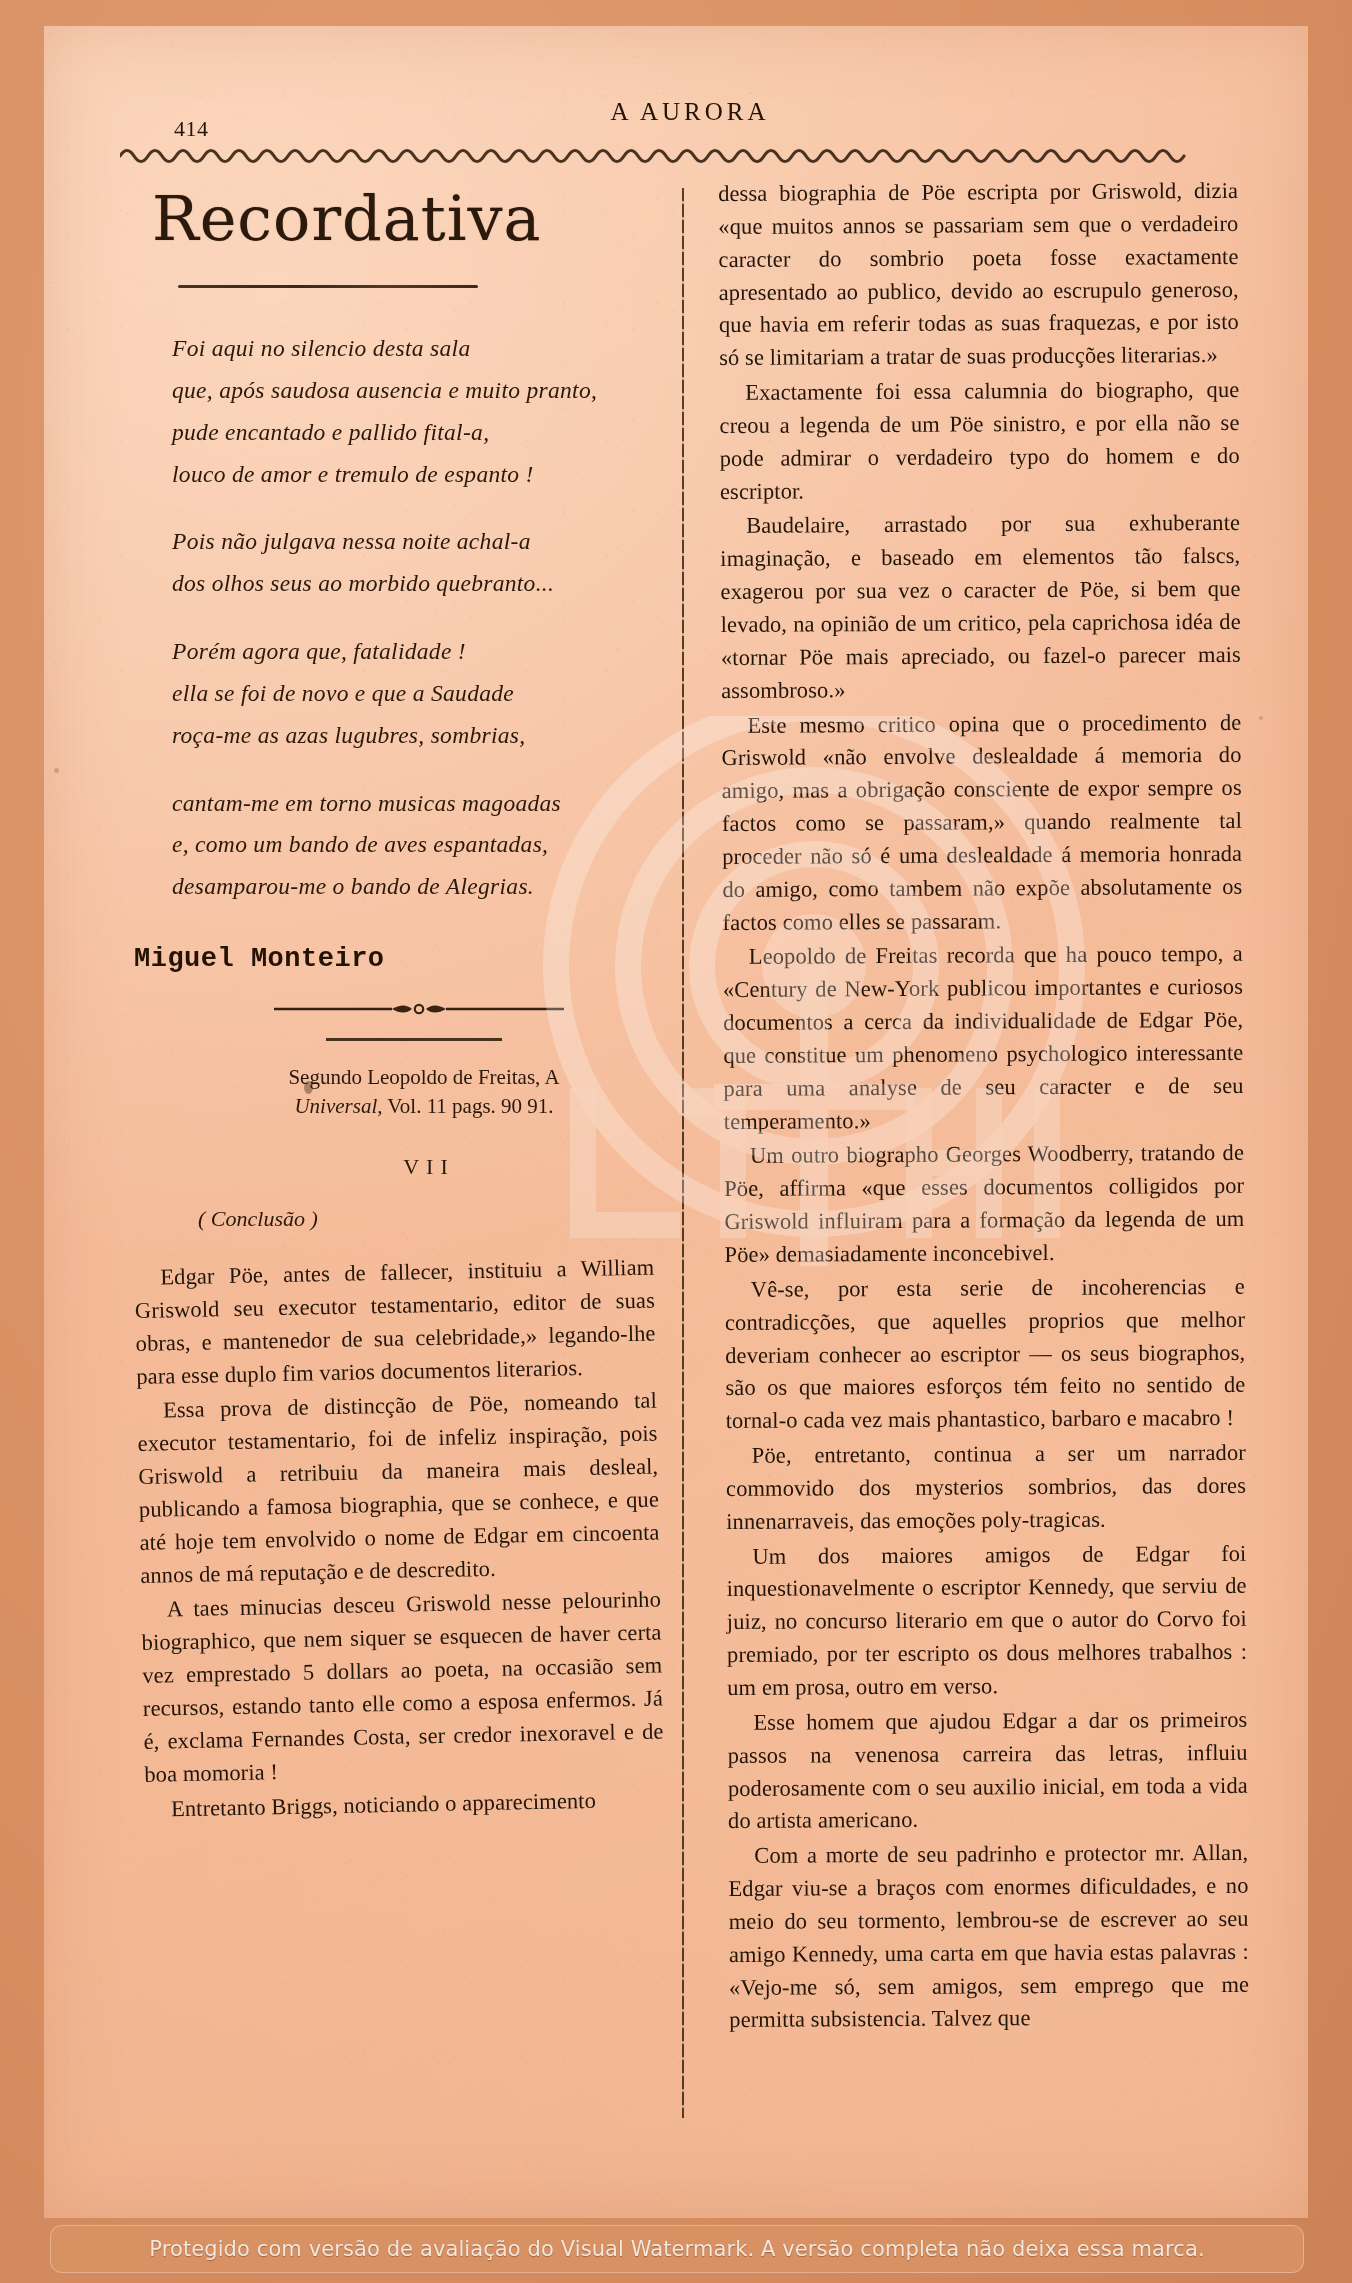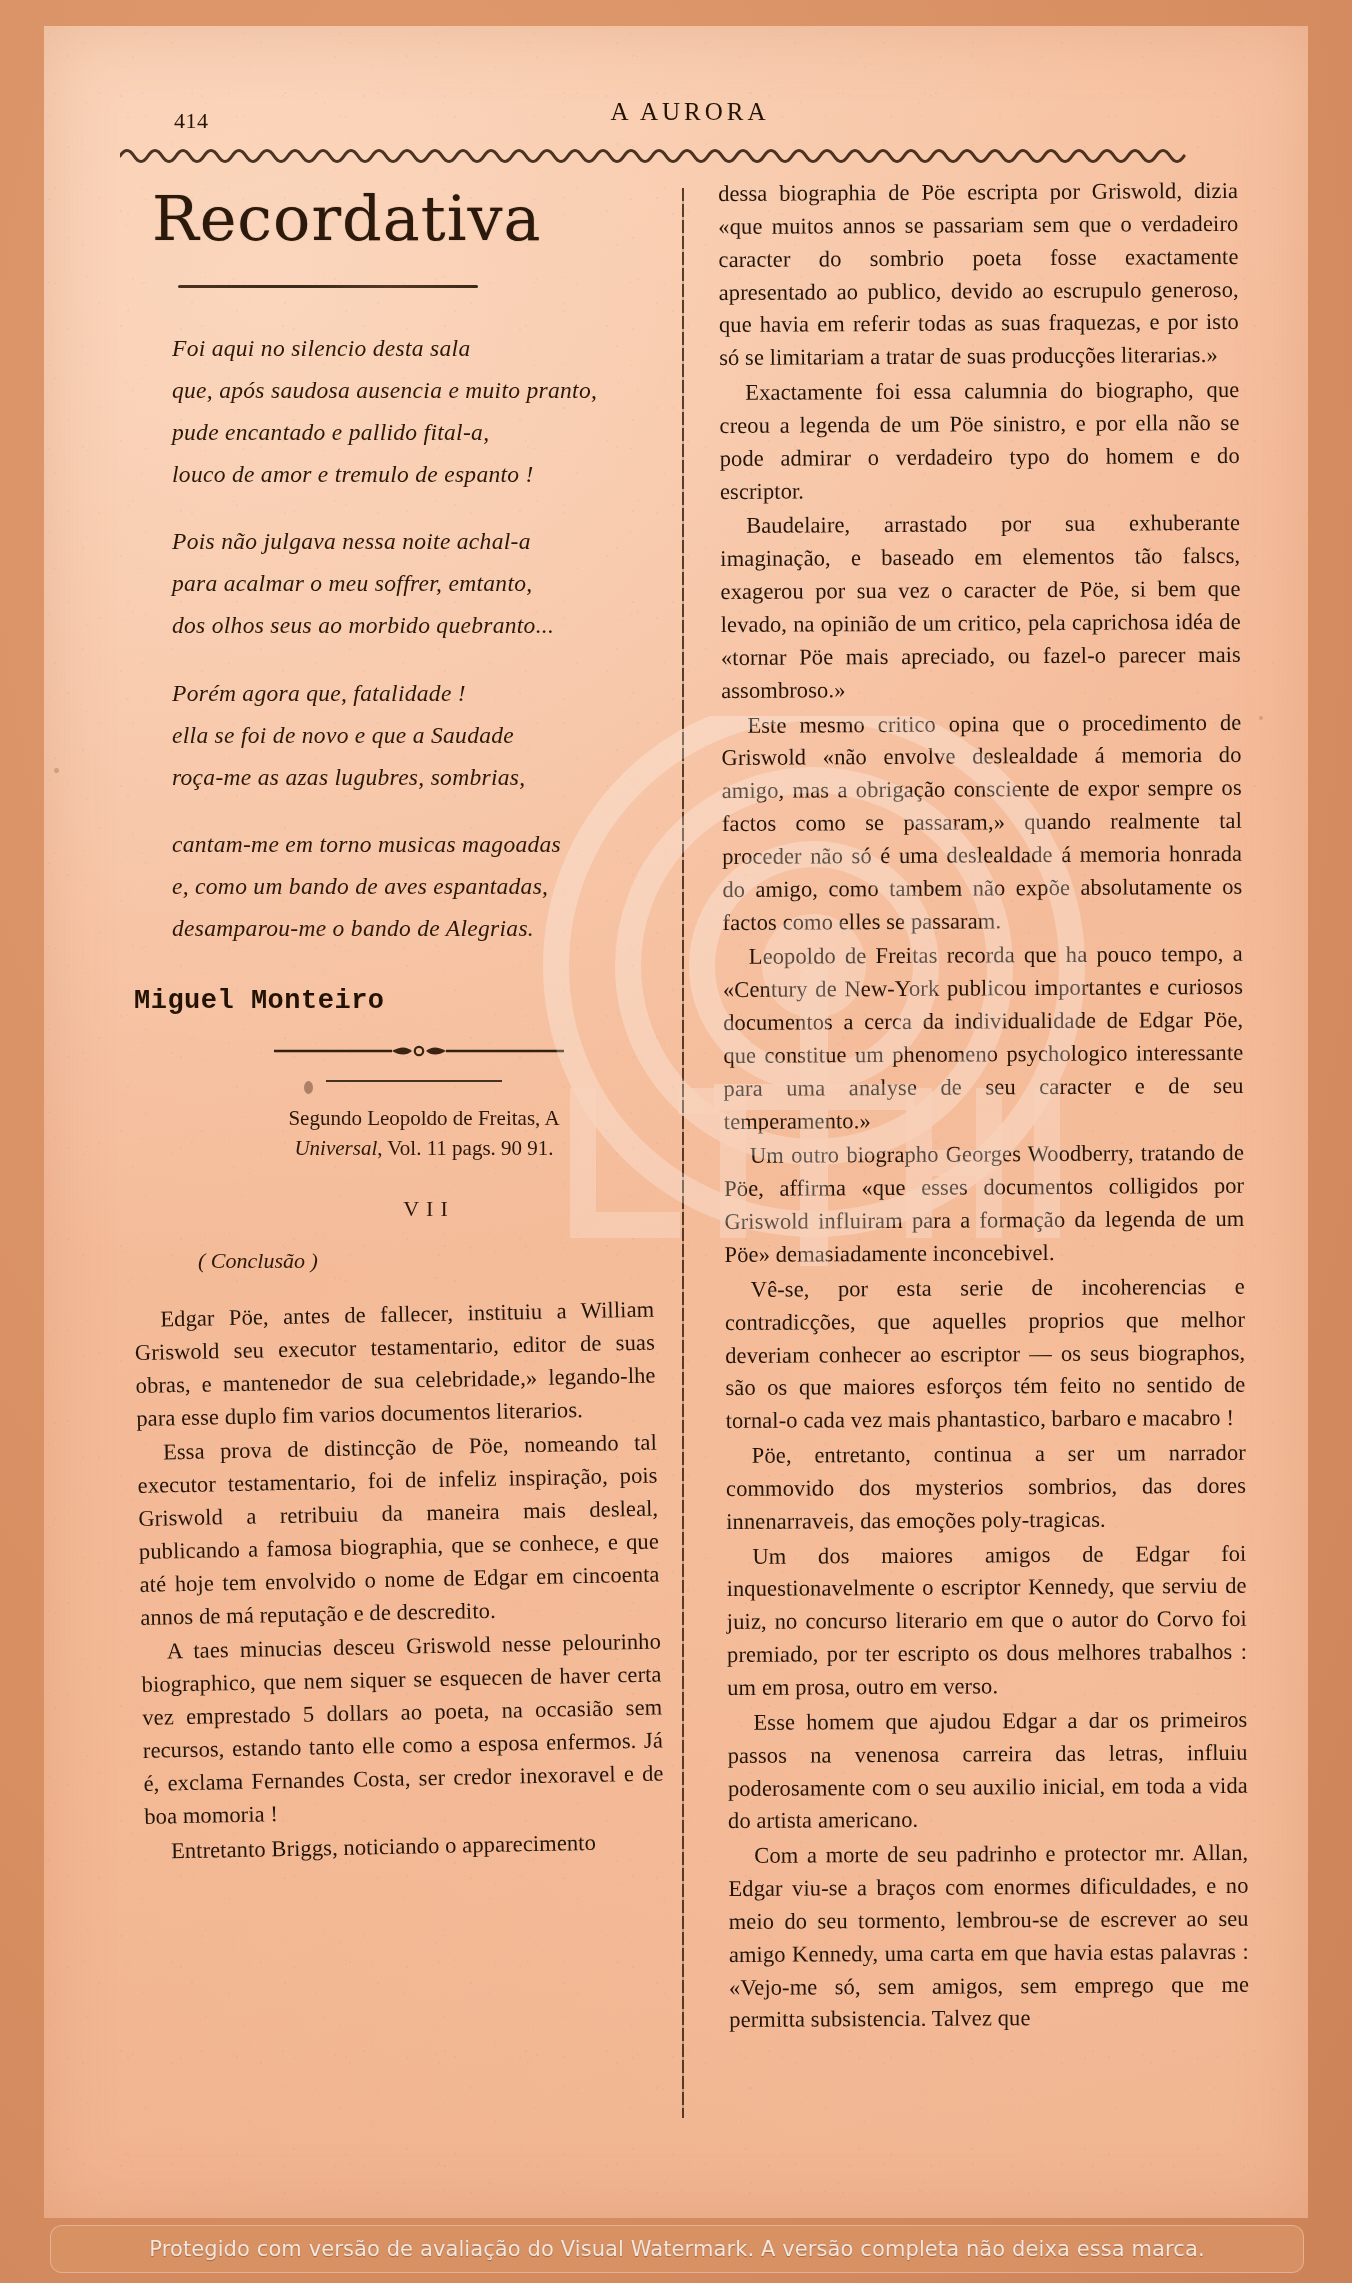--- a/index.html
+++ b/index.html
@@ -62,21 +62,21 @@
     position: absolute;
     left: 76px;
     top: 74px;
     width: 1110px;
     height: 36px;
     color: #1d1208;
   }
   .folio {
     position: absolute;
     left: 54px;
-    top: 8px;
+    top: 16px;
     font-family: "Liberation Serif", serif;
     font-size: 22px;
     letter-spacing: .5px;
     color: #241407;
   }
   .head-title {
     position: absolute;
     left: 0;
     right: 0;
     top: -2px;
@@ -340,21 +340,20 @@
 
       <div class="poem">
         <div class="stanza">
           <div class="line">Foi aqui no silencio desta sala</div>
           <div class="line">que, após saudosa ausencia e muito pranto,</div>
           <div class="line">pude encantado e pallido fital-a,</div>
           <div class="line">louco de amor e tremulo de espanto !</div>
         </div>
         <div class="stanza">
           <div class="line">Pois não julgava nessa noite achal-a</div>
-          <div class="line">para acalmar o meu soffrer, emtanto,</div>
           <div class="line">dos olhos seus ao morbido quebranto...</div>
         </div>
         <div class="stanza">
           <div class="line">Porém agora que, fatalidade !</div>
           <div class="line">ella se foi de novo e que a Saudade</div>
           <div class="line">roça-me as azas lugubres, sombrias,</div>
         </div>
         <div class="stanza">
           <div class="line">cantam-me em torno musicas magoadas</div>
           <div class="line">e, como um bando de aves espantadas,</div>

